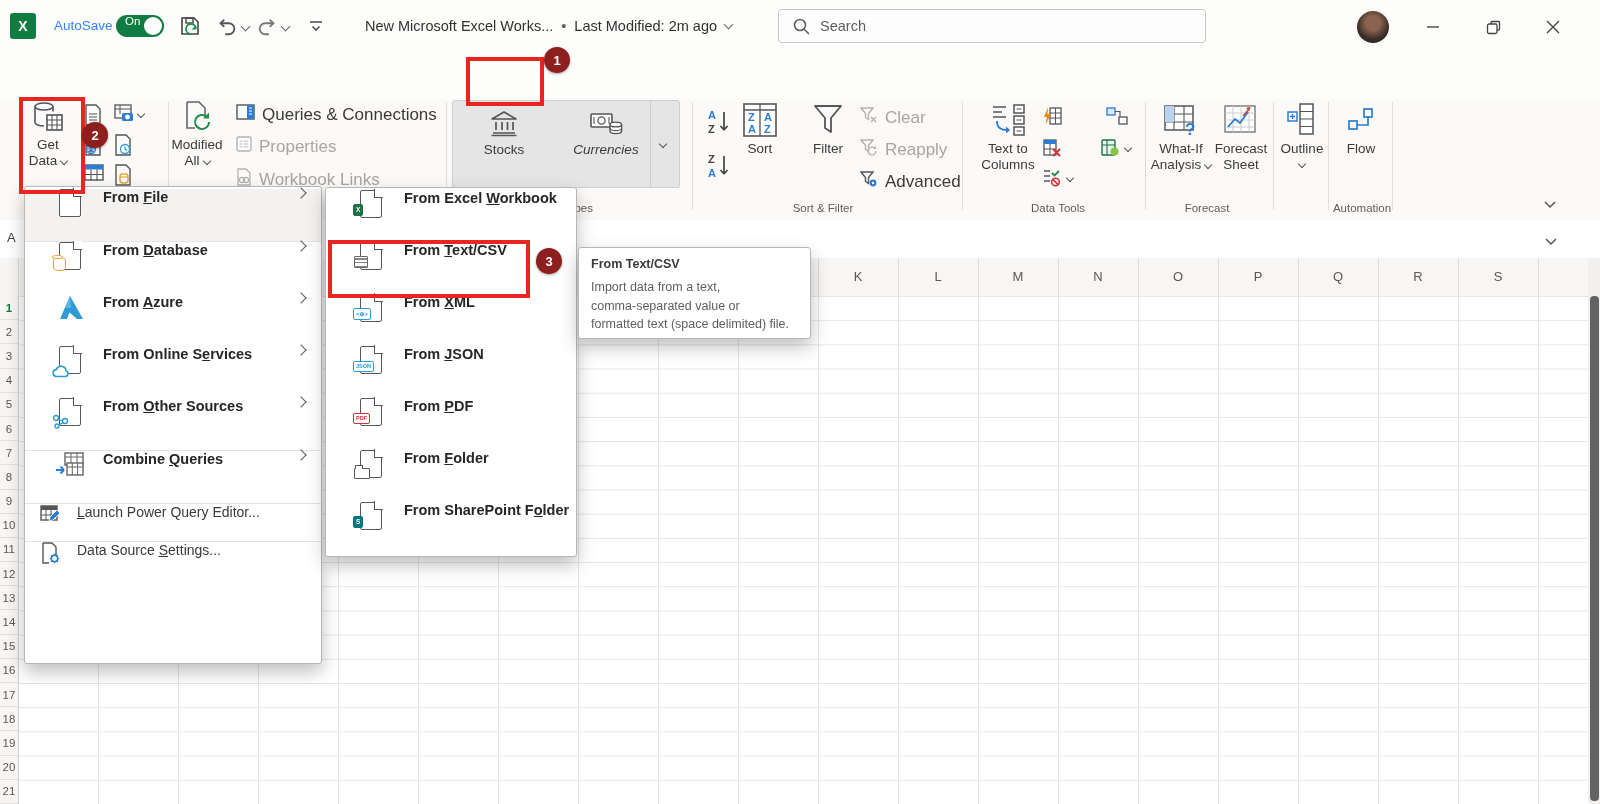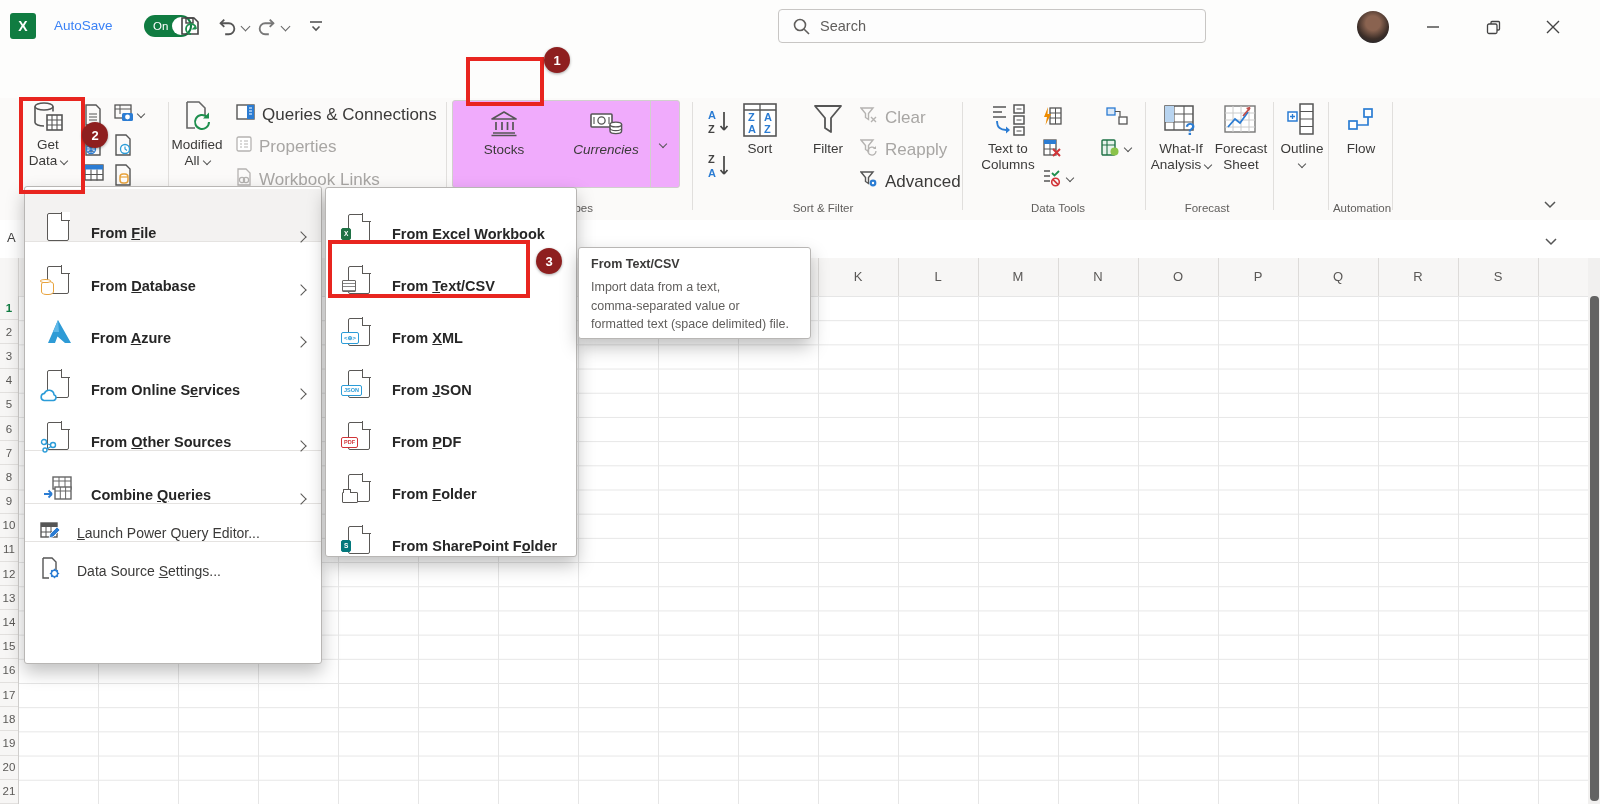--- a/index.html
+++ b/index.html
@@ -5,21 +5,21 @@
   html,body{margin:0;padding:0;background:#fff;}
   #app{position:relative;width:1600px;height:804px;overflow:hidden;
        font-family:"Liberation Sans",sans-serif;color:#3b3a39;background:#fbfaf9;}
   .ab{position:absolute;}
   .flexc{display:flex;align-items:center;}
   
   #titlebar{left:0;top:0;width:1600px;height:52px;background:#fdfdfc;}
   .logo{left:10px;top:13px;width:26px;height:26px;background:#107C41;border-radius:3px;
         color:#fff;font-weight:bold;font-size:14px;display:flex;align-items:center;justify-content:center;}
   .toggle{left:116px;top:15px;width:48px;height:22px;background:#107C41;border-radius:11px;color:#fff;
-          font-size:11.5px;display:flex;align-items:center;padding-left:9px;box-sizing:border-box;margin-left:28px;}
+          font-size:11.5px;display:flex;align-items:flex-start;padding-left:9px;box-sizing:border-box;}
   .knob{position:absolute;right:2px;top:2px;width:18px;height:18px;background:#fff;border-radius:50%;}
   .qat-chev{width:6px;height:6px;border-right:1.6px solid #666;border-bottom:1.6px solid #666;
             transform:rotate(45deg);display:inline-block;}
   .title-row{left:365px;top:0;height:52px;display:flex;align-items:center;gap:8px;font-size:14.5px;color:#323130;}
   .searchbox{left:778px;top:9px;width:428px;height:34px;background:#fdfdfd;border:1px solid #c8c6c4;
              border-radius:4px;display:flex;align-items:center;padding-left:13px;gap:10px;box-sizing:border-box;}
   .search-ph{color:#605e5c;font-size:14.5px;}
   .avatar{left:1357px;top:11px;width:32px;height:32px;border-radius:50%;
           background:radial-gradient(circle at 50% 38%,#8a6350 0 28%,#3c2e28 62%,#16202c 100%);}
   .winbtn{width:30px;height:30px;top:12px;display:flex;align-items:center;justify-content:center;}
@@ -35,21 +35,21 @@
   
   #ribbon{left:0;top:98px;width:1600px;height:122px;background:#fbfaf9;border-bottom:1px solid #e1dfdd;}
   .gsep{position:absolute;top:4px;width:1px;height:108px;background:#e1dfdd;}
   .glabel{position:absolute;top:104px;font-size:11.5px;color:#605e5c;transform:translateX(-50%);white-space:nowrap;}
   .bigbtn{position:absolute;display:flex;flex-direction:column;align-items:center;font-size:13.5px;color:#3b3a39;}
   .btxt{line-height:16px;white-space:nowrap;display:flex;align-items:center;gap:4px;}
   .mchev{width:5px;height:5px;border-right:1.4px solid #555;border-bottom:1.4px solid #555;
          transform:rotate(45deg);display:inline-block;}
   .smallrow{position:absolute;display:flex;align-items:center;gap:7px;font-size:17px;white-space:nowrap;}
   .disabled{color:#a8a6a4;}
-  .frame{position:absolute;border:1px solid #d1cfcd;border-radius:3px;background:#f0abfc;}
+  .frame{position:absolute;border:1px solid #d1cfcd;border-radius:3px;background:#e5e5e5;}
   
   #fstrip{left:0;top:220px;width:1600px;height:38px;background:#fff;border-bottom:1px solid #e1dfdd;}
   #colhead{left:0;top:258px;width:1588px;height:38px;background:#f7f6f5;border-bottom:1px solid #d0cecc;
            background-image:linear-gradient(to right,#dddbd9 1px,transparent 1px);
            background-size:80px 38px;background-position:18px 0;}
   .colL{position:absolute;top:258px;height:38px;width:80px;line-height:38px;text-align:center;
         font-size:13px;color:#5a5856;}
   #gridcells{left:18px;top:296px;width:1570px;height:508px;background:#fff;
        background-image:linear-gradient(to right,#e6e6e6 1px,transparent 1px),
                         linear-gradient(to bottom,#e6e6e6 1px,transparent 1px);
@@ -59,21 +59,21 @@
   #rowhead span{flex:1;display:flex;align-items:center;justify-content:center;font-size:11.5px;
                 color:#5a5856;border-bottom:1px solid #e2e0de;}
   #rowhead span:first-child{color:#107C41;font-weight:bold;}
   .vscroll-track{left:1588px;top:258px;width:12px;height:546px;background:#f1f0ef;}
   .vscroll-thumb{left:1590px;top:296px;width:9px;height:505px;background:#636363;border-radius:4px;}
   
   .panel{position:absolute;background:#fff;border:1px solid #b8b6b4;border-radius:3px;
          box-shadow:0 8px 18px rgba(0,0,0,.25);}
   #mainmenu{left:24px;top:186px;width:296px;height:476px;z-index:50;}
   #submenu{left:325px;top:187px;width:250px;height:368px;z-index:55;}
-  .mitem{display:flex;align-items:flex-end;height:52px;padding:0 10px 0 16px;gap:16px;
+  .mitem{display:flex;align-items:flex-start;height:52px;padding:0 10px 0 28px;gap:16px;
          font-size:14.5px;font-weight:bold;color:#262626;}
   .mitem.small{height:37px;font-weight:normal;color:#3b3a39;gap:14px;padding-left:14px;font-size:14px;}
   .mitem.hl{background:#f3f2f1;}
   .msep{height:1px;background:#e5e3e1;}
   .micon{width:34px;display:flex;justify-content:center;flex-shrink:0;}
   .mlabel{flex:1;white-space:nowrap;}
   .u{text-decoration:underline;}
   .chev-r{width:7px;height:7px;border-top:1.7px solid #5a5856;border-right:1.7px solid #5a5856;
           transform:rotate(45deg);margin-right:6px;flex-shrink:0;}
   
@@ -134,20 +134,26 @@
           <path d="M15 5l4 4-4 4" fill="none" stroke="#777" stroke-width="2"></path>
         </svg>
       <span class="qat-chev"></span>
     </div>
     <div class="ab" style="left:308px;top:20px;">
       <svg width="16" height="14" viewBox="0 0 16 14">
           <path d="M2 2h12" stroke="#555" stroke-width="1.6"></path>
           <path d="M4.5 6.5 8 10l3.5-3.5" fill="none" stroke="#555" stroke-width="1.6"></path>
         </svg>
     </div>
+    <div class="ab title-row">
+      <span>New Microsoft Excel Works...</span>
+      <span style="color:#605e5c;">•</span>
+      <span>Last Modified: 2m ago</span>
+      <span class="qat-chev" style="margin-top:-3px"></span>
+    </div>
     <div class="ab searchbox">
       <span style="display:flex;">
         <svg width="18" height="18" viewBox="0 0 18 18">
             <circle cx="8" cy="8" r="5.5" fill="none" stroke="#605e5c" stroke-width="1.6"></circle>
             <path d="M12.2 12.2 17 17" stroke="#605e5c" stroke-width="1.6"></path>
           </svg>
       </span>
       <span class="search-ph">Search</span>
     </div>
     <div class="ab avatar"></div>

